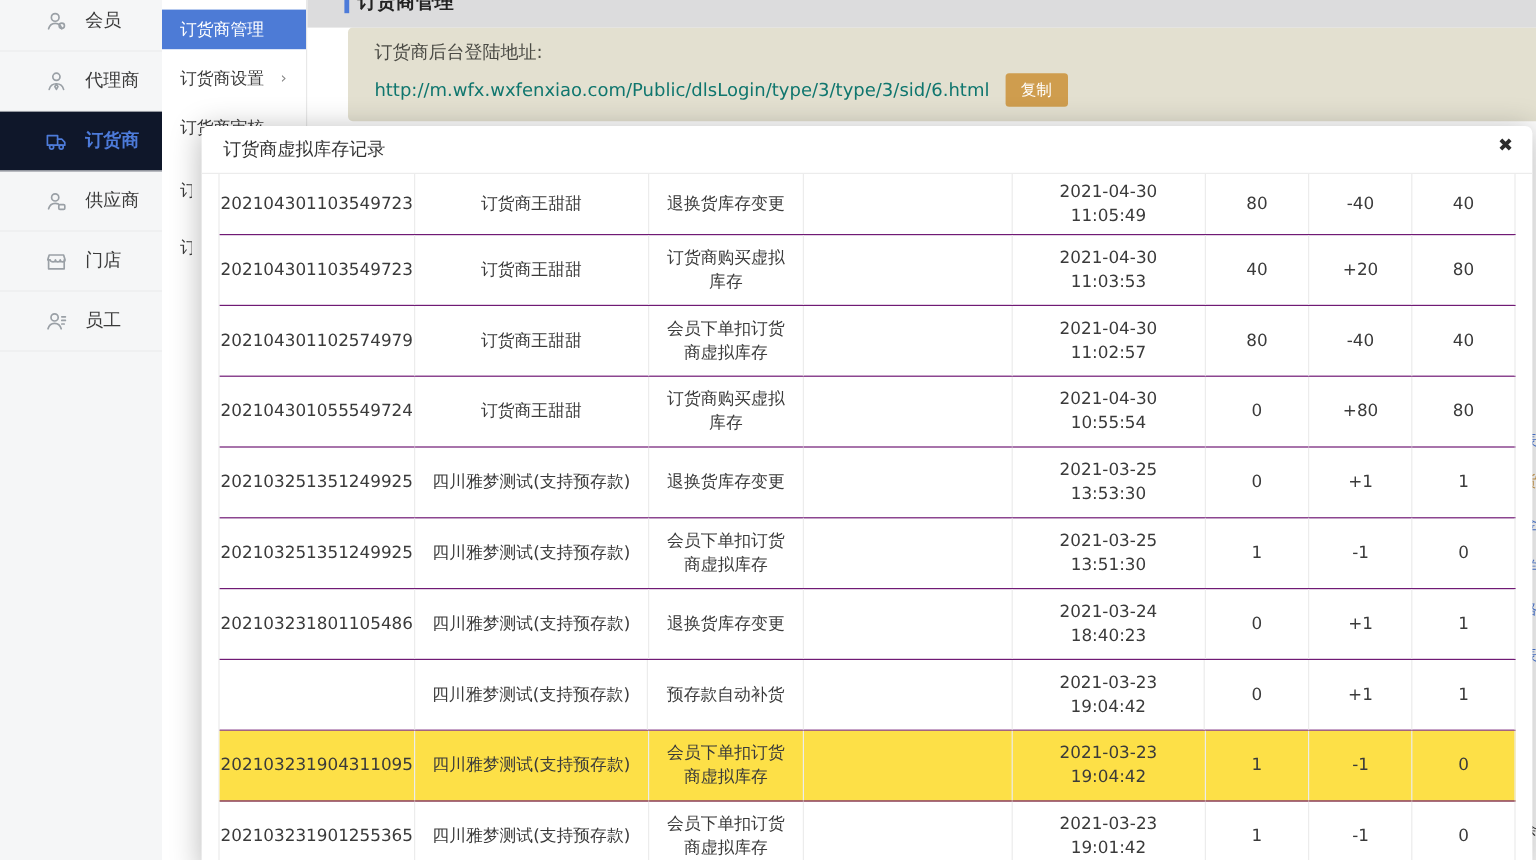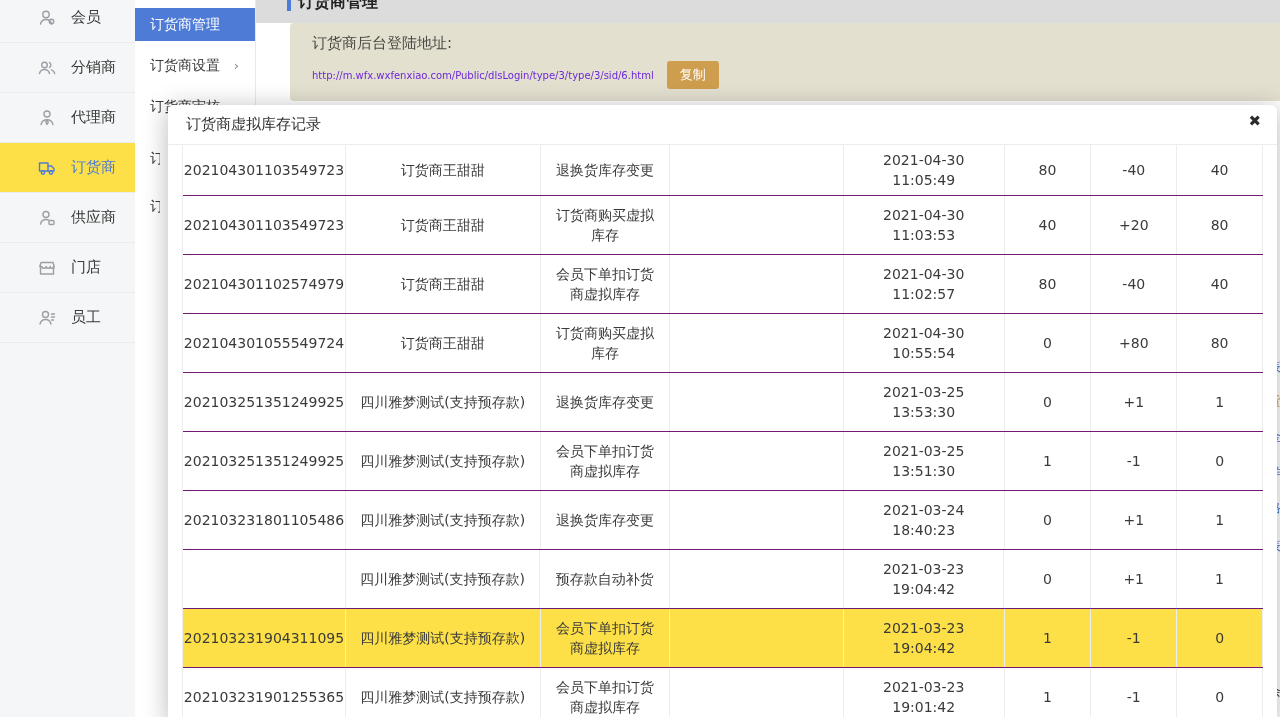--- a/index.html
+++ b/index.html
@@ -6,21 +6,21 @@
   html,body { width:1280px; height:717px; overflow:hidden; background:#fff;
     font-family:"DejaVu Sans","Liberation Sans",sans-serif; }
 
   
   .sidebar { position:absolute; left:0; top:0; width:159px; height:717px;
     background:#f5f6f7; border-right:1px solid #e3e4e6; z-index:2; }
   .side-item { height:50px; display:flex; align-items:center; padding-left:36px;
     gap:13px; font-size:15px; color:#3a3a3a; border-bottom:1px solid #ebeced;
     cursor:pointer; }
   .side-item:first-child { margin-top:-7px; }
-  .side-item.active { background:#fde047; color:#4d7bd9; }
+  .side-item.active { background:#0f172a; color:#4d7bd9;font-weight:bold; }
   .side-item .icn { width:22px; height:22px; color:#9aa0a6; display:flex;
     align-items:center; justify-content:center; }
   .side-item.active .icn { color:#4d7bd9; }
   .icn svg { width:20px; height:20px; stroke:currentColor; fill:none;
     stroke-width:1.4; stroke-linecap:round; stroke-linejoin:round; }
 
   
   .submenu { position:absolute; left:135px; top:0; width:121px; height:717px;
     background:#fff; border-right:1px solid #e8e8e8; z-index:2; }
   .sub-item { margin:0 0 8px 0; height:33px; display:flex; align-items:center;
@@ -36,21 +36,21 @@
   .content { position:absolute; left:256px; top:0; right:0; height:717px;
     background:#fff; z-index:1; }
   .topbar { height:23px; background:#dcdcdd; position:relative; }
   .page-title { position:absolute; left:31px; top:-8px; display:flex;
     align-items:center; gap:7px; font-size:16px; font-weight:bold; color:#222; }
   .title-bar { width:4px; height:16px; background:#4d7bd9; display:inline-block; }
   .login-box { margin-left:34px; height:78px; background:#e3e0d0;
     border-radius:4px 0 0 4px; padding:11px 0 0 22px; }
   .login-label { font-size:15px; color:#4a4a44; margin-bottom:8px; }
   .login-row { display:flex; align-items:center; gap:13px; }
-  .login-url { font-size:10px; color:#6d28d9; }
+  .login-url { font-size:15px; color:#0f766e; }
   .copy-btn { background:#cf9d4e; color:#fff; font-size:13px; border:none;
     border-radius:3px; padding:5px 13px; cursor:pointer; }
 
   
   .frag { position:absolute; left:1268px; font-size:13px; white-space:nowrap;
     z-index:1; }
 
   
   .modal { position:absolute; left:168px; top:105px; width:1109px; height:621px;
     background:#fff; border-radius:6px; box-shadow:0 3px 26px rgba(0,0,0,.28);
@@ -81,31 +81,20 @@
           <circle cx="9" cy="6.5" r="3.2"></circle>
           <path d="M3.5 16c.8-3 2.9-4.5 5.5-4.5s4.7 1.5 5.5 4.5"></path>
           <circle cx="14.5" cy="13.5" r="2.2"></circle>
         </svg>
     </span>
     <span>会员</span>
   </div>
   <div class="side-item">
     <span class="icn">
       <svg viewBox="0 0 20 20">
-          <circle cx="7.5" cy="7" r="2.8"></circle>
-          <path d="M2.5 15.5c.7-2.6 2.6-4 5-4s4.3 1.4 5 4"></path>
-          <path d="M12.5 4.6a2.8 2.8 0 0 1 0 4.8"></path>
-          <path d="M14.5 11.8c1.6.5 2.7 1.7 3.2 3.7"></path>
-        </svg>
-    </span>
-    <span>分销商</span>
-  </div>
-  <div class="side-item">
-    <span class="icn">
-      <svg viewBox="0 0 20 20">
           <circle cx="10" cy="6" r="3"></circle>
           <path d="M4 16.5c.8-3 3-4.7 6-4.7s5.2 1.7 6 4.7"></path>
           <path d="M10 12l-1.3 2.2L10 16.5l1.3-2.3z"></path>
         </svg>
     </span>
     <span>代理商</span>
   </div>
   <div class="side-item active">
     <span class="icn">
       <svg viewBox="0 0 20 20">

